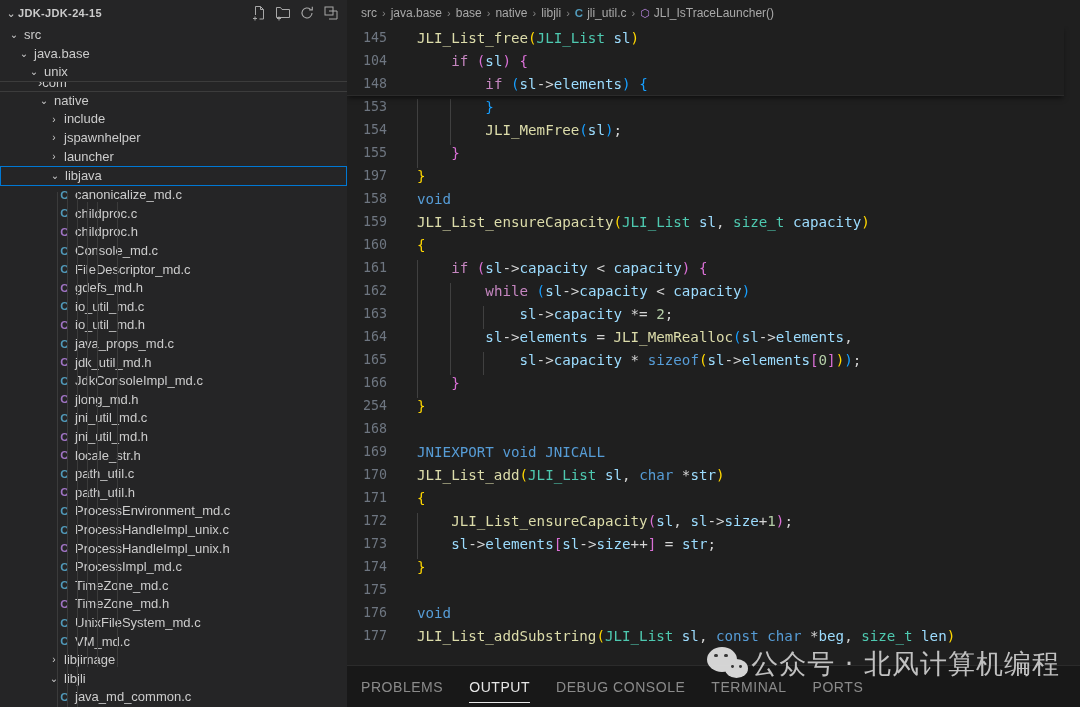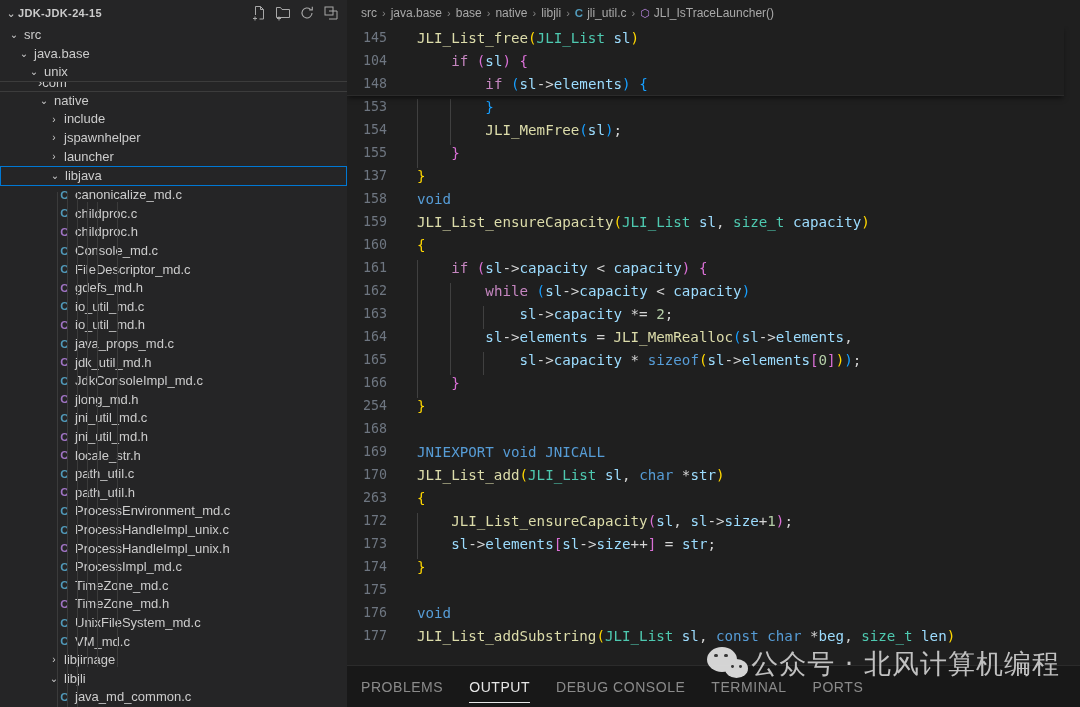--- a/index.html
+++ b/index.html
@@ -399,35 +399,35 @@
         <span><span class="c-badge">C</span><span class="crumb">jli_util.c</span></span>
         <span class="sep">›</span>
         <span><span class="sym-badge">⬡</span><span class="crumb">JLI_IsTraceLauncher()</span></span>
       </div>
 
     <div id="code">
       <div id="scroll-lines">
           <div class="cline"><div class="lnum">153</div><div class="ctext"><span class="cg" style="left: 14px;"></span><span class="cg" style="left: 47px;"></span><span class="pl">        </span><span class="p2">}</span></div></div>
           <div class="cline"><div class="lnum">154</div><div class="ctext"><span class="cg" style="left: 14px;"></span><span class="cg" style="left: 47px;"></span><span class="pl">        </span><span class="fn">JLI_MemFree</span><span class="p2">(</span><span class="var">sl</span><span class="p2">)</span><span class="pl">;</span></div></div>
           <div class="cline"><div class="lnum">155</div><div class="ctext"><span class="cg" style="left: 14px;"></span><span class="pl">    </span><span class="p1">}</span></div></div>
-          <div class="cline"><div class="lnum">137</div><div class="ctext"><span class="p0">}</span></div></div>
+          <div class="cline"><div class="lnum">197</div><div class="ctext"><span class="p0">}</span></div></div>
           <div class="cline"><div class="lnum">158</div><div class="ctext"><span class="kw">void</span></div></div>
           <div class="cline"><div class="lnum">159</div><div class="ctext"><span class="fn">JLI_List_ensureCapacity</span><span class="p0">(</span><span class="typ">JLI_List</span><span class="pl"> </span><span class="var">sl</span><span class="pl">, </span><span class="typ">size_t</span><span class="pl"> </span><span class="var">capacity</span><span class="p0">)</span></div></div>
           <div class="cline"><div class="lnum">160</div><div class="ctext"><span class="p0">{</span></div></div>
           <div class="cline"><div class="lnum">161</div><div class="ctext"><span class="cg" style="left: 14px;"></span><span class="pl">    </span><span class="ctl">if</span><span class="pl"> </span><span class="p1">(</span><span class="var">sl</span><span class="op">-&gt;</span><span class="var">capacity</span><span class="op"> &lt; </span><span class="var">capacity</span><span class="p1">)</span><span class="pl"> </span><span class="p1">{</span></div></div>
           <div class="cline"><div class="lnum">162</div><div class="ctext"><span class="cg" style="left: 14px;"></span><span class="cg" style="left: 47px;"></span><span class="pl">        </span><span class="ctl">while</span><span class="pl"> </span><span class="p2">(</span><span class="var">sl</span><span class="op">-&gt;</span><span class="var">capacity</span><span class="op"> &lt; </span><span class="var">capacity</span><span class="p2">)</span></div></div>
           <div class="cline"><div class="lnum">163</div><div class="ctext"><span class="cg" style="left: 14px;"></span><span class="cg" style="left: 47px;"></span><span class="cg" style="left: 80px;"></span><span class="pl">            </span><span class="var">sl</span><span class="op">-&gt;</span><span class="var">capacity</span><span class="pl"> </span><span class="op">*=</span><span class="pl"> </span><span class="num">2</span><span class="pl">;</span></div></div>
           <div class="cline"><div class="lnum">164</div><div class="ctext"><span class="cg" style="left: 14px;"></span><span class="cg" style="left: 47px;"></span><span class="pl">        </span><span class="var">sl</span><span class="op">-&gt;</span><span class="var">elements</span><span class="op"> = </span><span class="fn">JLI_MemRealloc</span><span class="p2">(</span><span class="var">sl</span><span class="op">-&gt;</span><span class="var">elements</span><span class="pl">,</span></div></div>
           <div class="cline"><div class="lnum">165</div><div class="ctext"><span class="cg" style="left: 14px;"></span><span class="cg" style="left: 47px;"></span><span class="cg" style="left: 80px;"></span><span class="pl">            </span><span class="var">sl</span><span class="op">-&gt;</span><span class="var">capacity</span><span class="pl"> </span><span class="op">*</span><span class="pl"> </span><span class="kw">sizeof</span><span class="p0">(</span><span class="var">sl</span><span class="op">-&gt;</span><span class="var">elements</span><span class="p1">[</span><span class="num">0</span><span class="p1">]</span><span class="p0">)</span><span class="p2">)</span><span class="pl">;</span></div></div>
           <div class="cline"><div class="lnum">166</div><div class="ctext"><span class="cg" style="left: 14px;"></span><span class="pl">    </span><span class="p1">}</span></div></div>
           <div class="cline"><div class="lnum">254</div><div class="ctext"><span class="p0">}</span></div></div>
           <div class="cline"><div class="lnum">168</div><div class="ctext"></div></div>
           <div class="cline"><div class="lnum">169</div><div class="ctext"><span class="kw">JNIEXPORT</span><span class="pl"> </span><span class="kw">void</span><span class="pl"> </span><span class="kw">JNICALL</span></div></div>
           <div class="cline"><div class="lnum">170</div><div class="ctext"><span class="fn">JLI_List_add</span><span class="p0">(</span><span class="typ">JLI_List</span><span class="pl"> </span><span class="var">sl</span><span class="pl">, </span><span class="kw">char</span><span class="pl"> </span><span class="op">*</span><span class="var">str</span><span class="p0">)</span></div></div>
-          <div class="cline"><div class="lnum">263</div><div class="ctext"><span class="p0">{</span></div></div>
+          <div class="cline"><div class="lnum">171</div><div class="ctext"><span class="p0">{</span></div></div>
           <div class="cline"><div class="lnum">172</div><div class="ctext"><span class="cg" style="left: 14px;"></span><span class="pl">    </span><span class="fn">JLI_List_ensureCapacity</span><span class="p1">(</span><span class="var">sl</span><span class="pl">, </span><span class="var">sl</span><span class="op">-&gt;</span><span class="var">size</span><span class="op">+</span><span class="num">1</span><span class="p1">)</span><span class="pl">;</span></div></div>
           <div class="cline"><div class="lnum">173</div><div class="ctext"><span class="cg" style="left: 14px;"></span><span class="pl">    </span><span class="var">sl</span><span class="op">-&gt;</span><span class="var">elements</span><span class="p1">[</span><span class="var">sl</span><span class="op">-&gt;</span><span class="var">size</span><span class="op">++</span><span class="p1">]</span><span class="op"> = </span><span class="var">str</span><span class="pl">;</span></div></div>
           <div class="cline"><div class="lnum">174</div><div class="ctext"><span class="p0">}</span></div></div>
           <div class="cline"><div class="lnum">175</div><div class="ctext"></div></div>
           <div class="cline"><div class="lnum">176</div><div class="ctext"><span class="kw">void</span></div></div>
           <div class="cline"><div class="lnum">177</div><div class="ctext"><span class="fn">JLI_List_addSubstring</span><span class="p0">(</span><span class="typ">JLI_List</span><span class="pl"> </span><span class="var">sl</span><span class="pl">, </span><span class="kw">const</span><span class="pl"> </span><span class="kw">char</span><span class="pl"> </span><span class="op">*</span><span class="var">beg</span><span class="pl">, </span><span class="typ">size_t</span><span class="pl"> </span><span class="var">len</span><span class="p0">)</span></div></div>
         </div>
       <div id="sticky">
           <div class="cline"><div class="lnum">145</div><div class="ctext"><span class="fn">JLI_List_free</span><span class="p0">(</span><span class="typ">JLI_List</span><span class="pl"> </span><span class="var">sl</span><span class="p0">)</span></div></div>
           <div class="cline"><div class="lnum">104</div><div class="ctext"><span class="pl">    </span><span class="ctl">if</span><span class="pl"> </span><span class="p1">(</span><span class="var">sl</span><span class="p1">)</span><span class="pl"> </span><span class="p1">{</span></div></div>

